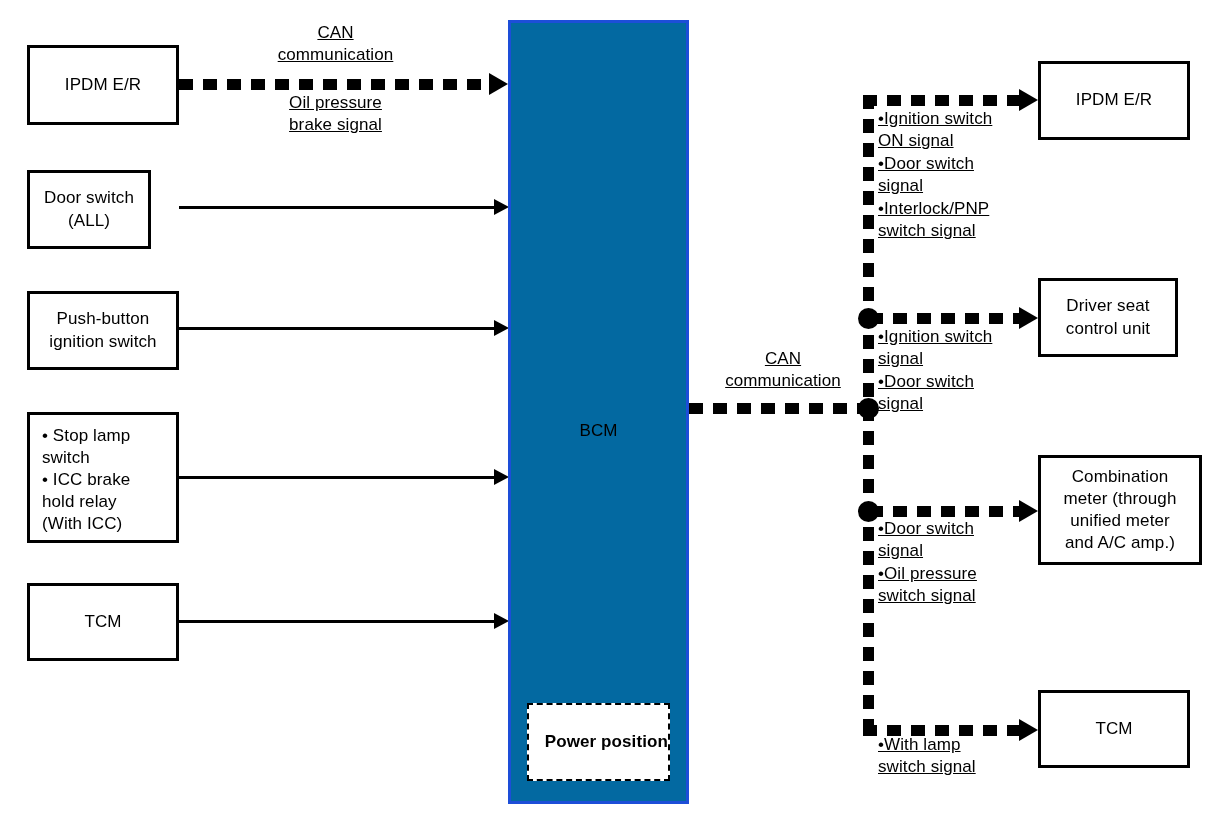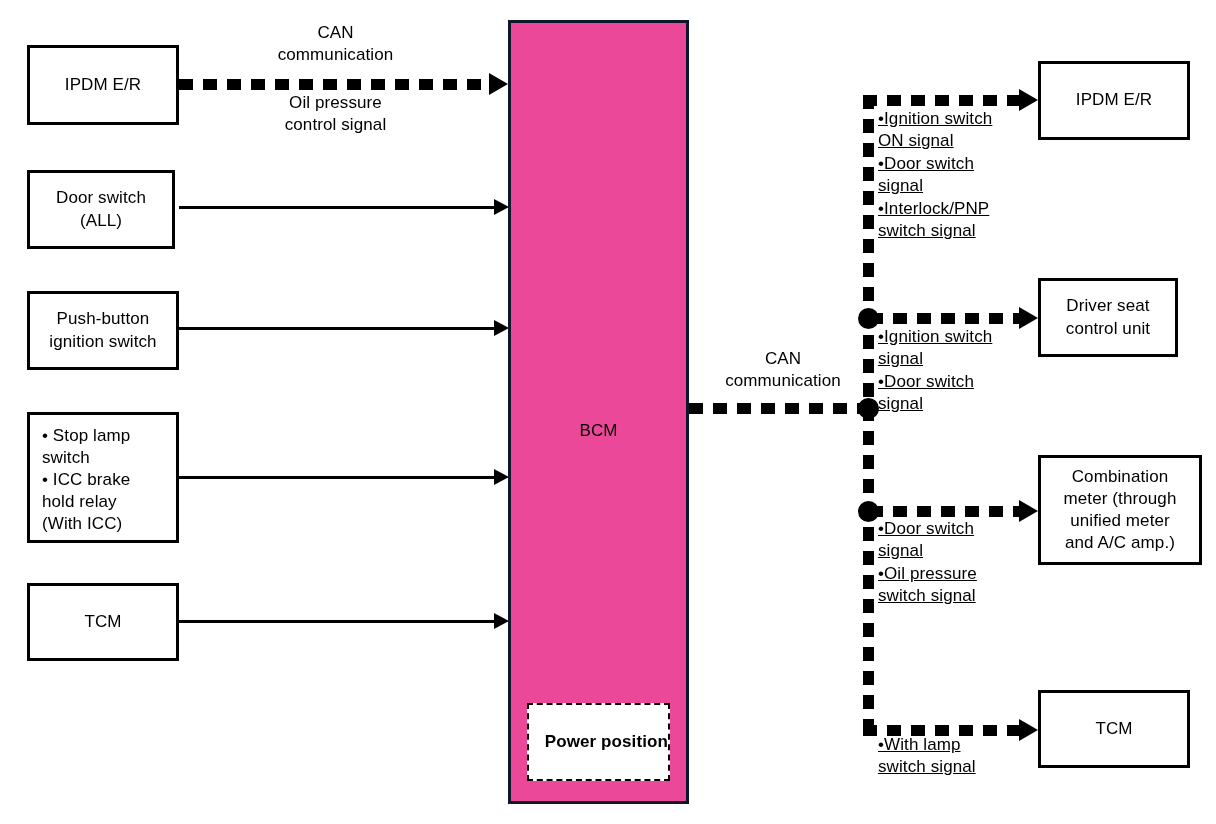--- a/index.html
+++ b/index.html
@@ -43,22 +43,22 @@
     text-align: left;
   }
   .node-inner {
     white-space: pre-line;
   }
 
   
   .bcm-box {
     position: absolute;
     box-sizing: border-box;
-    border: 3px solid #0f172a;
-    background: #ec4899;
+    border: 3px solid #1d4ed8;
+    background: #0369a1;
     z-index: 6;
   }
   .bcm-label {
     position: absolute;
     width: 100%;
     text-align: center;
     font-size: 17px;
     color: #000000;
     letter-spacing: 0.1px;
   }
@@ -142,36 +142,37 @@
     position: absolute;
     font-size: 17px;
     line-height: 1.32;
     color: #000000;
     white-space: pre-line;
     letter-spacing: 0.1px;
     z-index: 8;
   }
   .free-label.center {
     text-align: center;
+    text-decoration: underline;
   }
   .free-label.left {
     text-align: left;
     text-decoration: underline;
   }
 </style>
 </head>
 <body>
 
 <div id="diagram">
 
   <div class="node-box" style="left:27px; top:45px; width:152px; height:80px;">
     <span class="node-inner">IPDM E/R</span>
   </div>
 
-  <div class="node-box" style="left:27px; top:170px; width:148px; height:79px;">
+  <div class="node-box" style="left:27px; top:170px; width:124px; height:79px;">
     <span class="node-inner">Door switch
 (ALL)</span>
   </div>
 
   <div class="node-box" style="left:27px; top:291px; width:152px; height:79px;">
     <span class="node-inner">Push-button
 ignition switch</span>
   </div>
 
   <div class="node-box tall-box" style="left:27px; top:412px; width:152px; height:131px; padding:10px 0 0 12px;">
@@ -205,21 +206,21 @@
   <div class="solid-line" style="left:179px; top:476px; width:317px;"></div>
   <div class="arrowhead-right" style="left:494px; top:469px;"></div>
 
   <div class="solid-line" style="left:179px; top:620px; width:317px;"></div>
   <div class="arrowhead-right" style="left:494px; top:613px;"></div>
 
   <div class="free-label center" style="left:228px; top:22px; width:215px;">CAN
 communication</div>
 
   <div class="free-label center" style="left:228px; top:92px; width:215px;">Oil pressure
-control signal</div>
+brake signal</div>
 
   <div class="can-h" style="left:689px; top:403px; width:184px;"></div>
 
   <div class="free-label center" style="left:688px; top:348px; width:190px;">CAN
 communication</div>
 
   <div class="can-v" style="left:863px; top:95px; height:641px;"></div>
 
   <div class="can-corner" style="left:863px; top:95px; width:11px; height:13px;"></div>
   <div class="can-corner" style="left:863px; top:719px; width:11px; height:17px;"></div>

